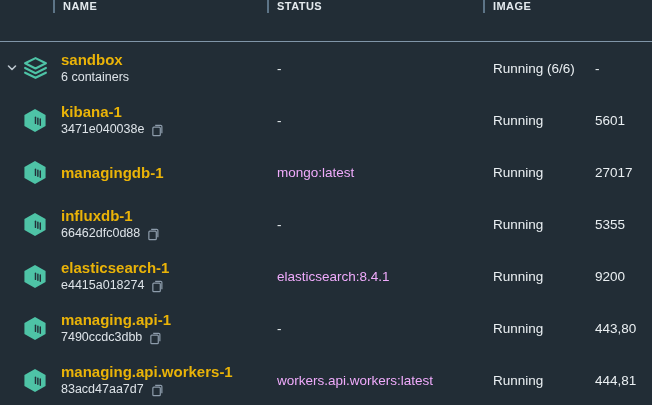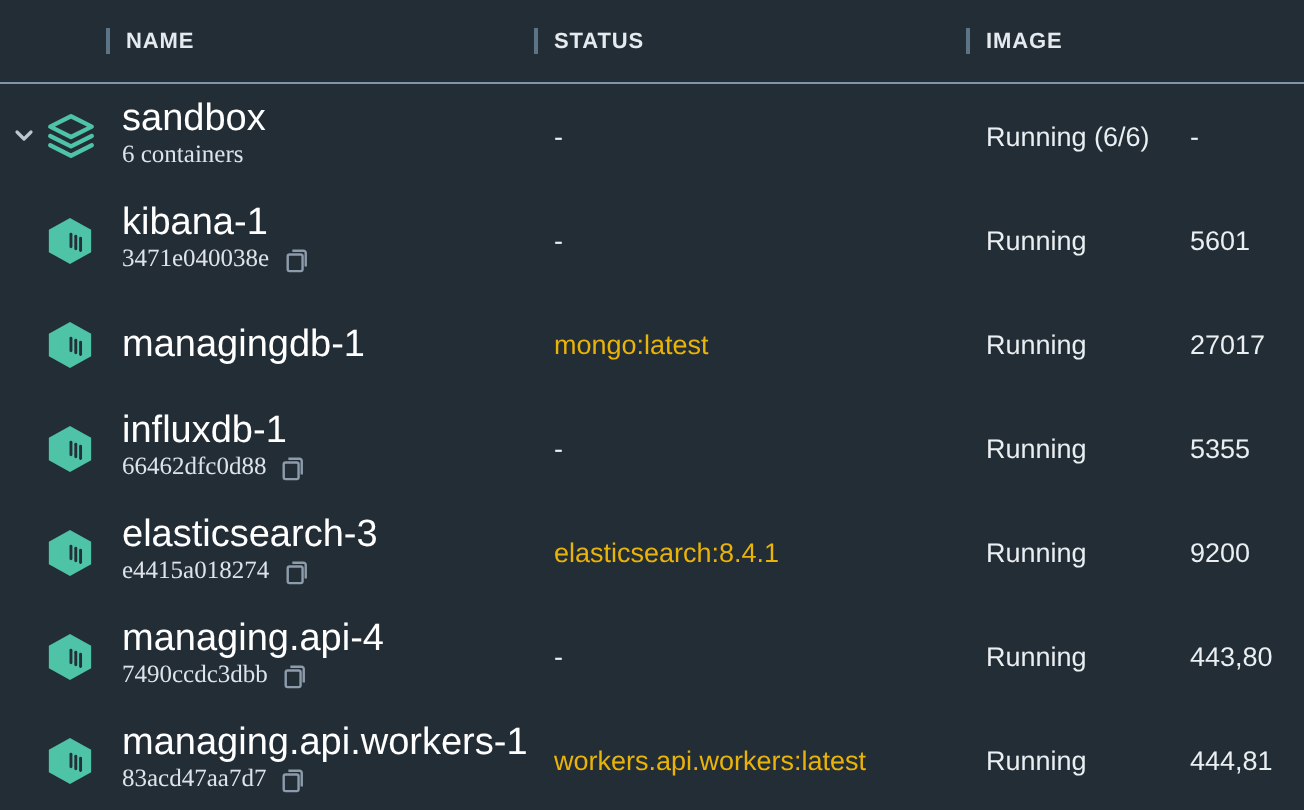--- a/index.html
+++ b/index.html
@@ -9,42 +9,42 @@
     font-family:"Liberation Sans", sans-serif;
     -webkit-font-smoothing:antialiased;
   }
   .table{width:652px;}
   .hdr{
     display:grid;grid-template-columns:267px 216px 102px 1fr;
     align-items:center;height:41px;
     border-bottom:1px solid #8095a8;
     background:#222d36;
   }
-  .hcell{display:flex;align-items:center;height:100%;}
+  .hcell{display:flex;height:100%;}
   .hcell.first{padding-left:53px;}
   .pipe{width:2px;height:13px;background:#5d7487;flex:0 0 auto;}
   .hlabel{
     margin-left:8px;font-size:11px;font-weight:bold;
     color:#e4eaee;letter-spacing:.45px;
   }
   .row{
     display:grid;grid-template-columns:267px 216px 102px 1fr;
     align-items:center;height:52px;cursor:pointer;
   }
   .cell{padding-left:10px;display:flex;align-items:center;}
   .name-cell{padding-left:4px;}
   .chev{width:16px;display:flex;align-items:center;justify-content:center;flex:0 0 auto;}
   .micon{width:30px;display:flex;align-items:center;justify-content:center;flex:0 0 auto;}
   .nameblock{margin-left:11px;display:flex;flex-direction:column;min-width:0;}
-  .cname{font-size:19px;font-weight:normal;color:#ffffff;line-height:17px;white-space:nowrap;}
-  .sub{display:flex;align-items:center;margin-top:2px;line-height:15px;font-family:Liberation Serif, serif;}
+  .cname{font-size:15px;font-weight:bold;color:#eab308;line-height:17px;white-space:nowrap;}
+  .sub{display:flex;align-items:center;margin-top:2px;line-height:15px;}
   .subtext{font-size:12.5px;color:#dde3e8;white-space:nowrap;}
   .copy{margin-left:7px;display:flex;align-items:center;cursor:pointer;}
   .val{font-size:13.5px;color:#eaeff2;white-space:nowrap;}
-  .link{color:#eab308;}
+  .link{color:#f0abfc;}
 </style>
 </head>
 <body>
 
 <div class="table">
   <div class="hdr">
     <div class="hcell first">
       <span class="pipe"></span>
       <span class="hlabel">NAME</span>
     </div>
@@ -195,21 +195,21 @@
             <svg width="24" height="25" viewBox="0 0 24 26">
               <path d="M12 1 L23 7.2 V18.8 L12 25 L1 18.8 V7.2 Z" fill="#4ec3a6"></path>
               <g stroke="#233039" stroke-width="1.5" stroke-linecap="round">
                 <path d="M12.5 9.5 V16"></path>
                 <path d="M15 10.5 V17"></path>
                 <path d="M17.5 11.5 V18"></path>
               </g>
             </svg>
           </span>
           <span class="nameblock">
-            <span class="cname">elasticsearch-3</span>
+            <span class="cname">elasticsearch-1</span>
             <span class="sub">
               <span class="subtext">e4415a018274</span>
               <span class="copy">
                 <svg width="13" height="14" viewBox="0 0 14 15" fill="none" stroke="#8d9cab" stroke-width="1.3">
                   <rect x="2" y="4.5" width="8" height="9" rx="1"></rect>
                   <path d="M4.5 2.5 H10.5 a1.2 1.2 0 0 1 1.2 1.2 V11"></path>
                 </svg>
               </span>
             </span>
           </span>
@@ -231,21 +231,21 @@
             <svg width="24" height="25" viewBox="0 0 24 26">
               <path d="M12 1 L23 7.2 V18.8 L12 25 L1 18.8 V7.2 Z" fill="#4ec3a6"></path>
               <g stroke="#233039" stroke-width="1.5" stroke-linecap="round">
                 <path d="M12.5 9.5 V16"></path>
                 <path d="M15 10.5 V17"></path>
                 <path d="M17.5 11.5 V18"></path>
               </g>
             </svg>
           </span>
           <span class="nameblock">
-            <span class="cname">managing.api-4</span>
+            <span class="cname">managing.api-1</span>
             <span class="sub">
               <span class="subtext">7490ccdc3dbb</span>
               <span class="copy">
                 <svg width="13" height="14" viewBox="0 0 14 15" fill="none" stroke="#8d9cab" stroke-width="1.3">
                   <rect x="2" y="4.5" width="8" height="9" rx="1"></rect>
                   <path d="M4.5 2.5 H10.5 a1.2 1.2 0 0 1 1.2 1.2 V11"></path>
                 </svg>
               </span>
             </span>
           </span>

